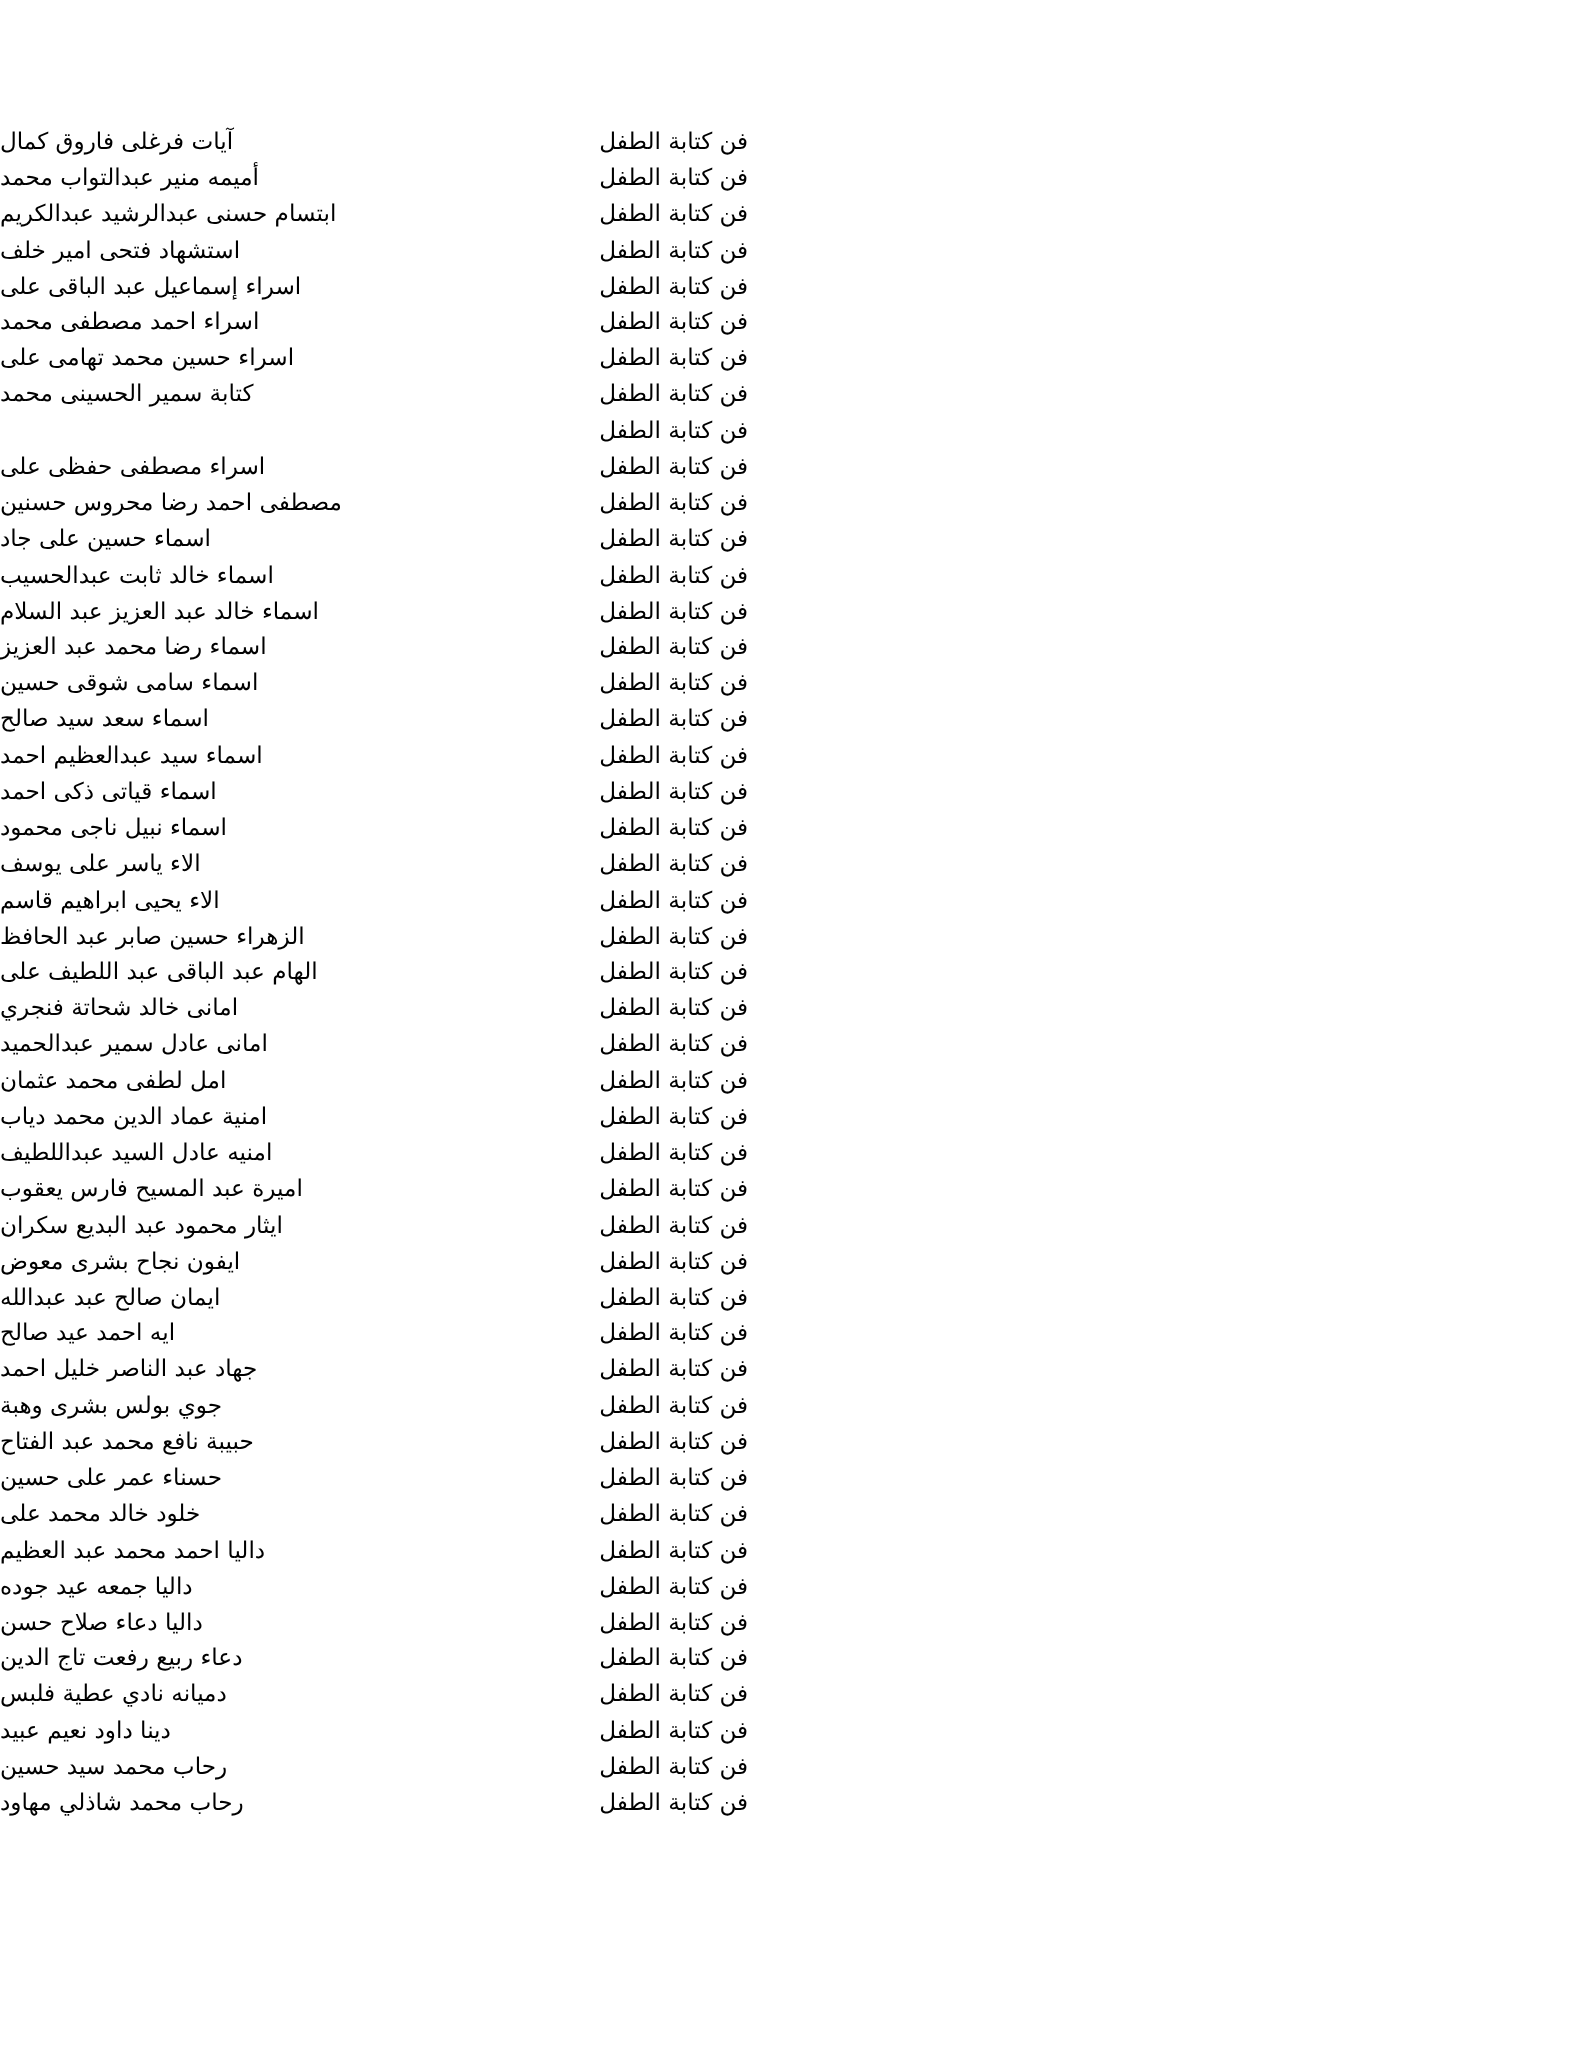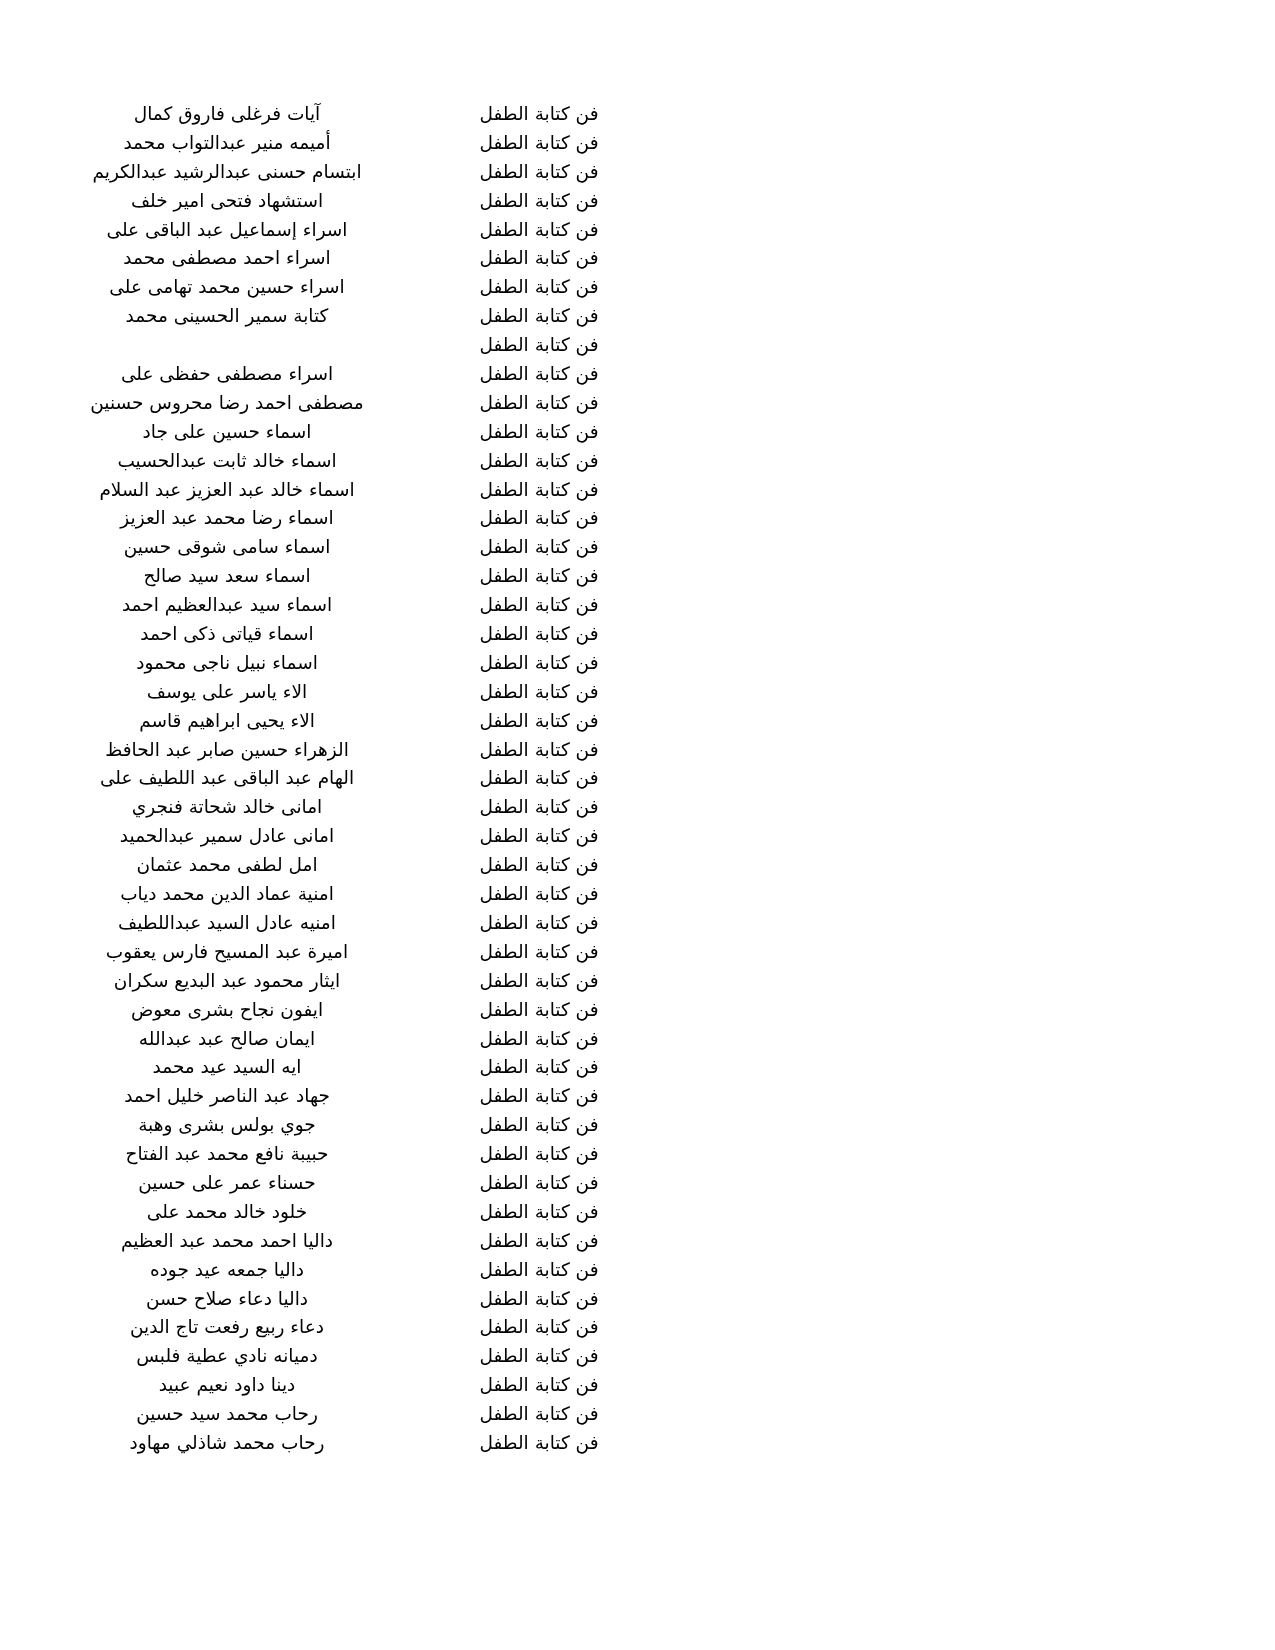--- a/index.html
+++ b/index.html
@@ -37,21 +37,21 @@
     white-space: nowrap;
   }
   .course {
     width: 122px;           
     flex: 0 0 122px;
     text-align: center;
   }
   .name {
     flex: 1 1 auto;
     margin-right: 24px;     
-    text-align: center;      
+    text-align: left;      
   }
 </style>
 </head>
 <body>
 
 <div class="page">
   <div class="list" id="student-list">
       <div class="row">
         <div class="course">فن كتابة الطفل</div>
         <div class="name">آيات فرغلى فاروق كمال</div>
@@ -178,21 +178,21 @@
       <div class="row">
         <div class="course">فن كتابة الطفل</div>
         <div class="name">ايفون نجاح بشرى معوض</div>
       </div>
       <div class="row">
         <div class="course">فن كتابة الطفل</div>
         <div class="name">ايمان صالح عبد عبدالله</div>
       </div>
       <div class="row">
         <div class="course">فن كتابة الطفل</div>
-        <div class="name">ايه السيد عيد محمد</div>
+        <div class="name">ايه احمد عيد صالح</div>
       </div>
       <div class="row">
         <div class="course">فن كتابة الطفل</div>
         <div class="name">جهاد عبد الناصر خليل احمد</div>
       </div>
       <div class="row">
         <div class="course">فن كتابة الطفل</div>
         <div class="name">جوي بولس بشرى وهبة</div>
       </div>
       <div class="row">

